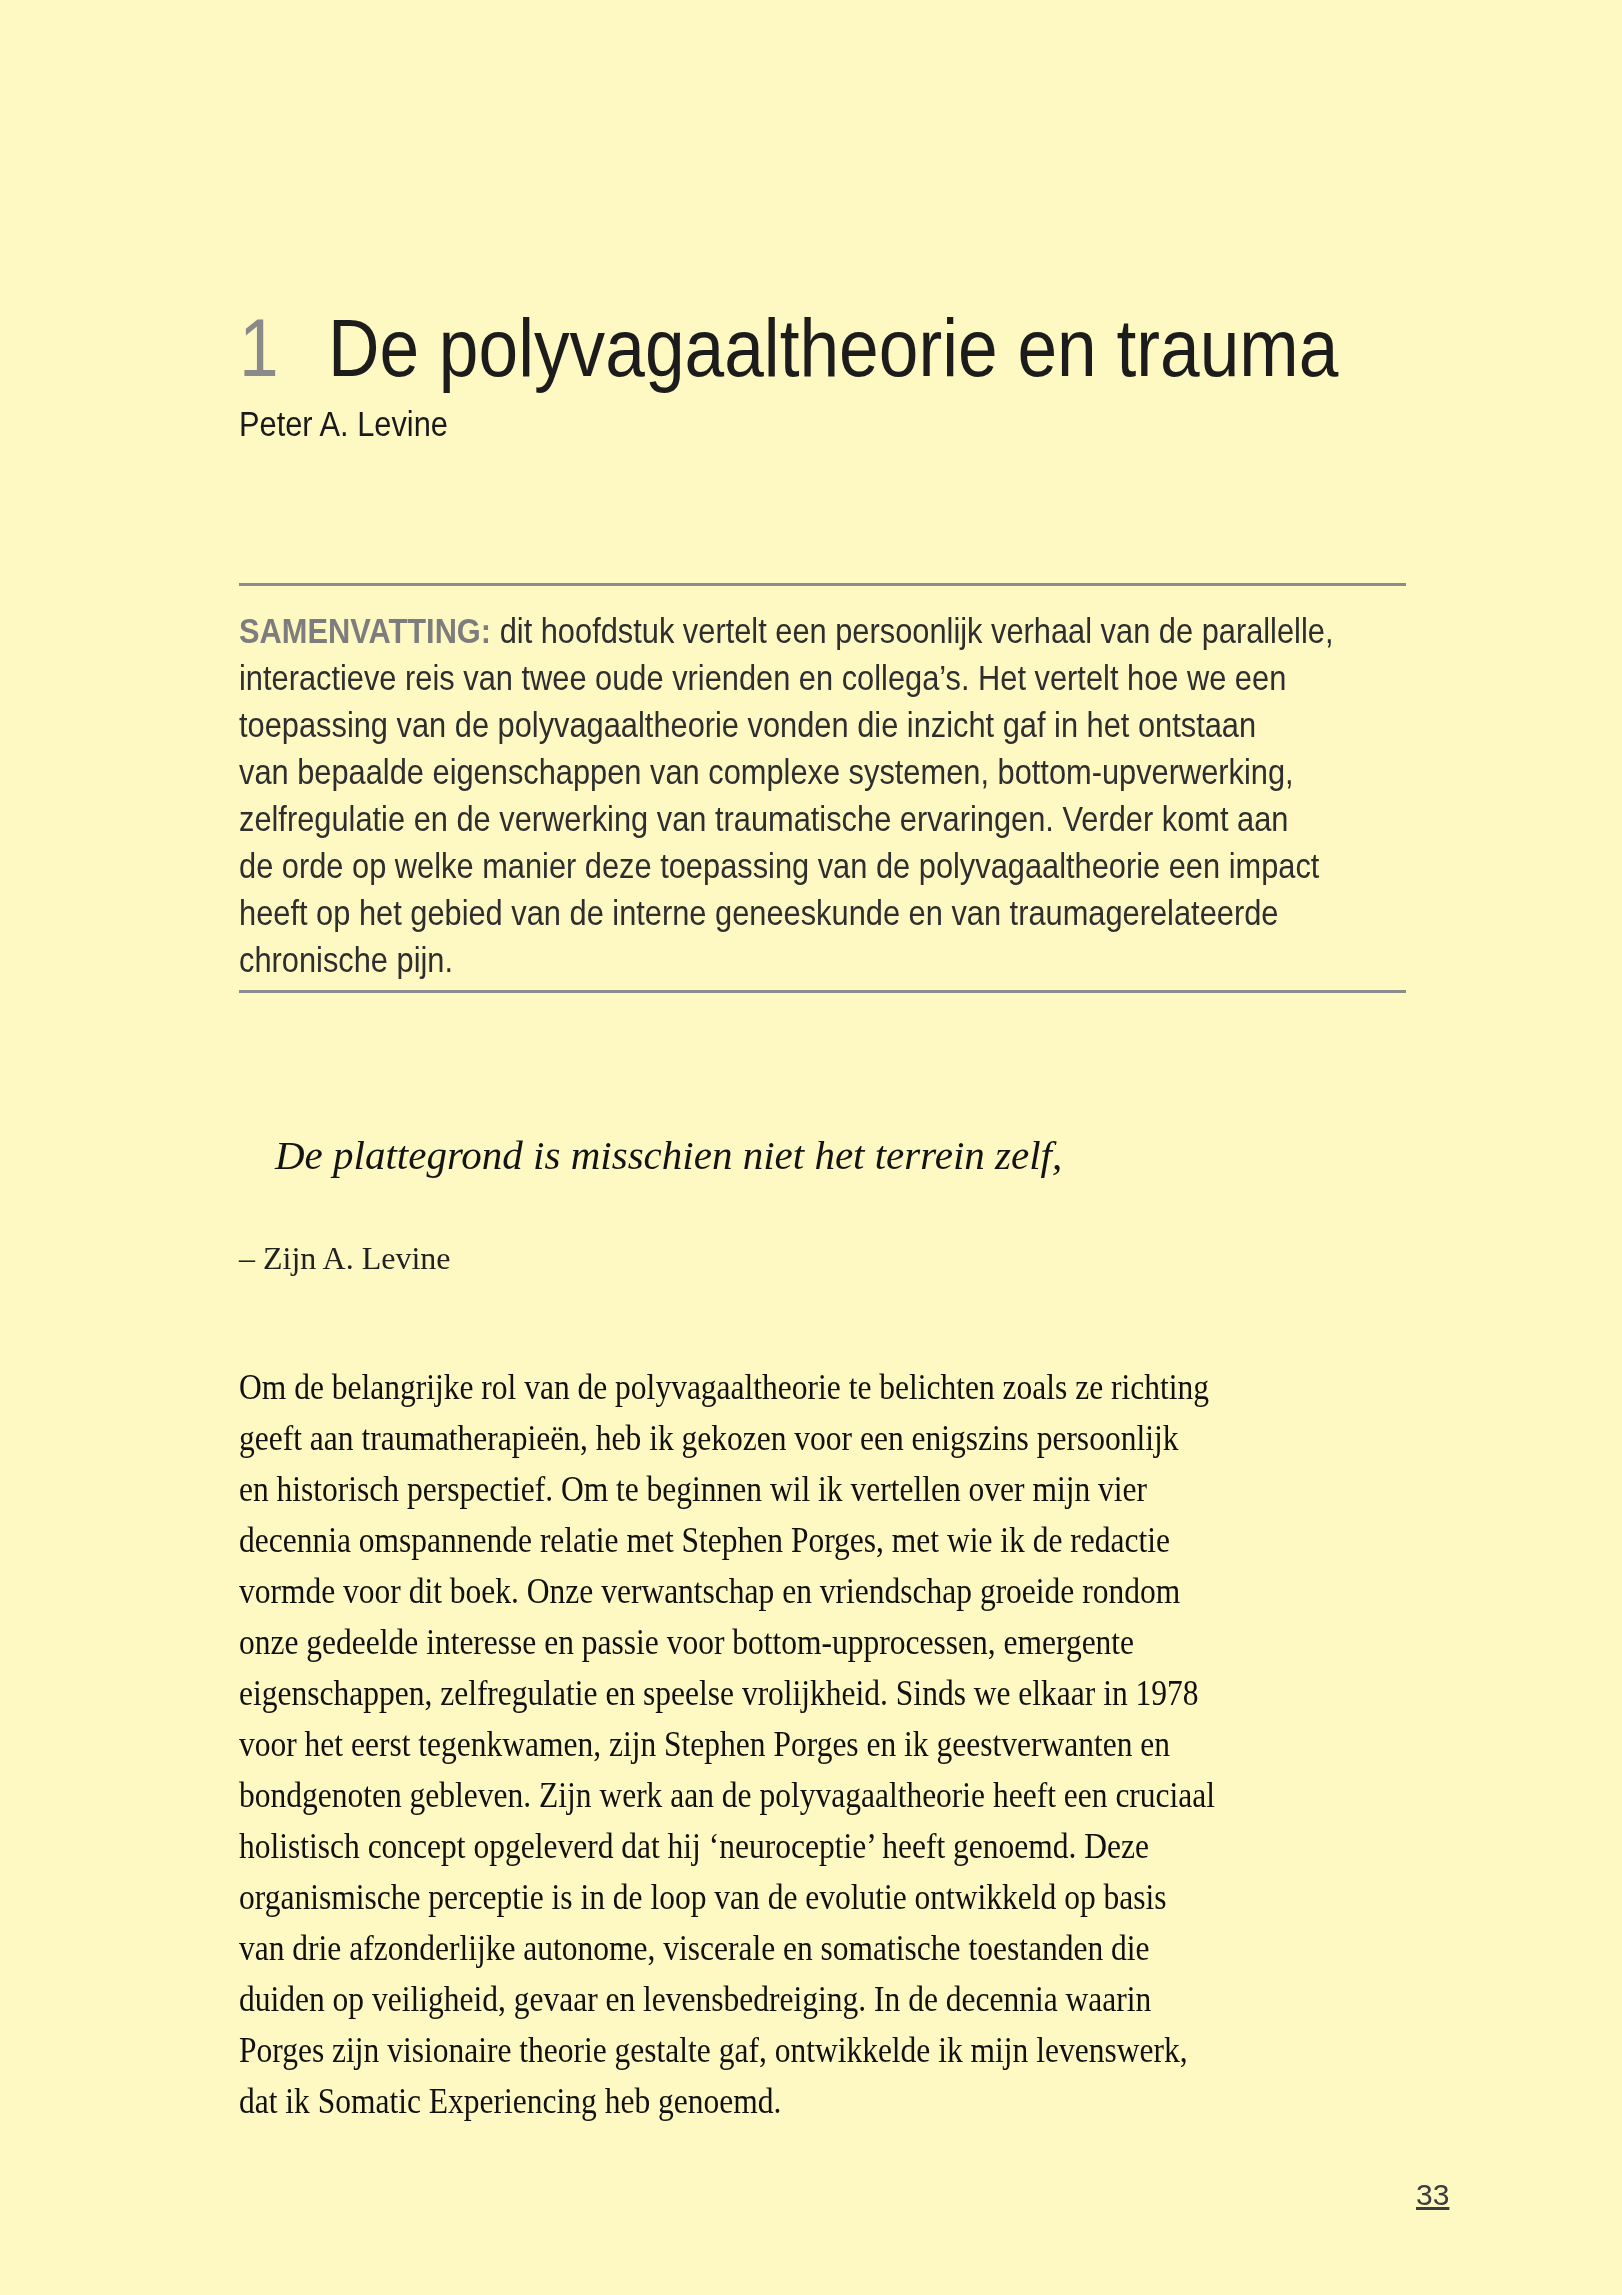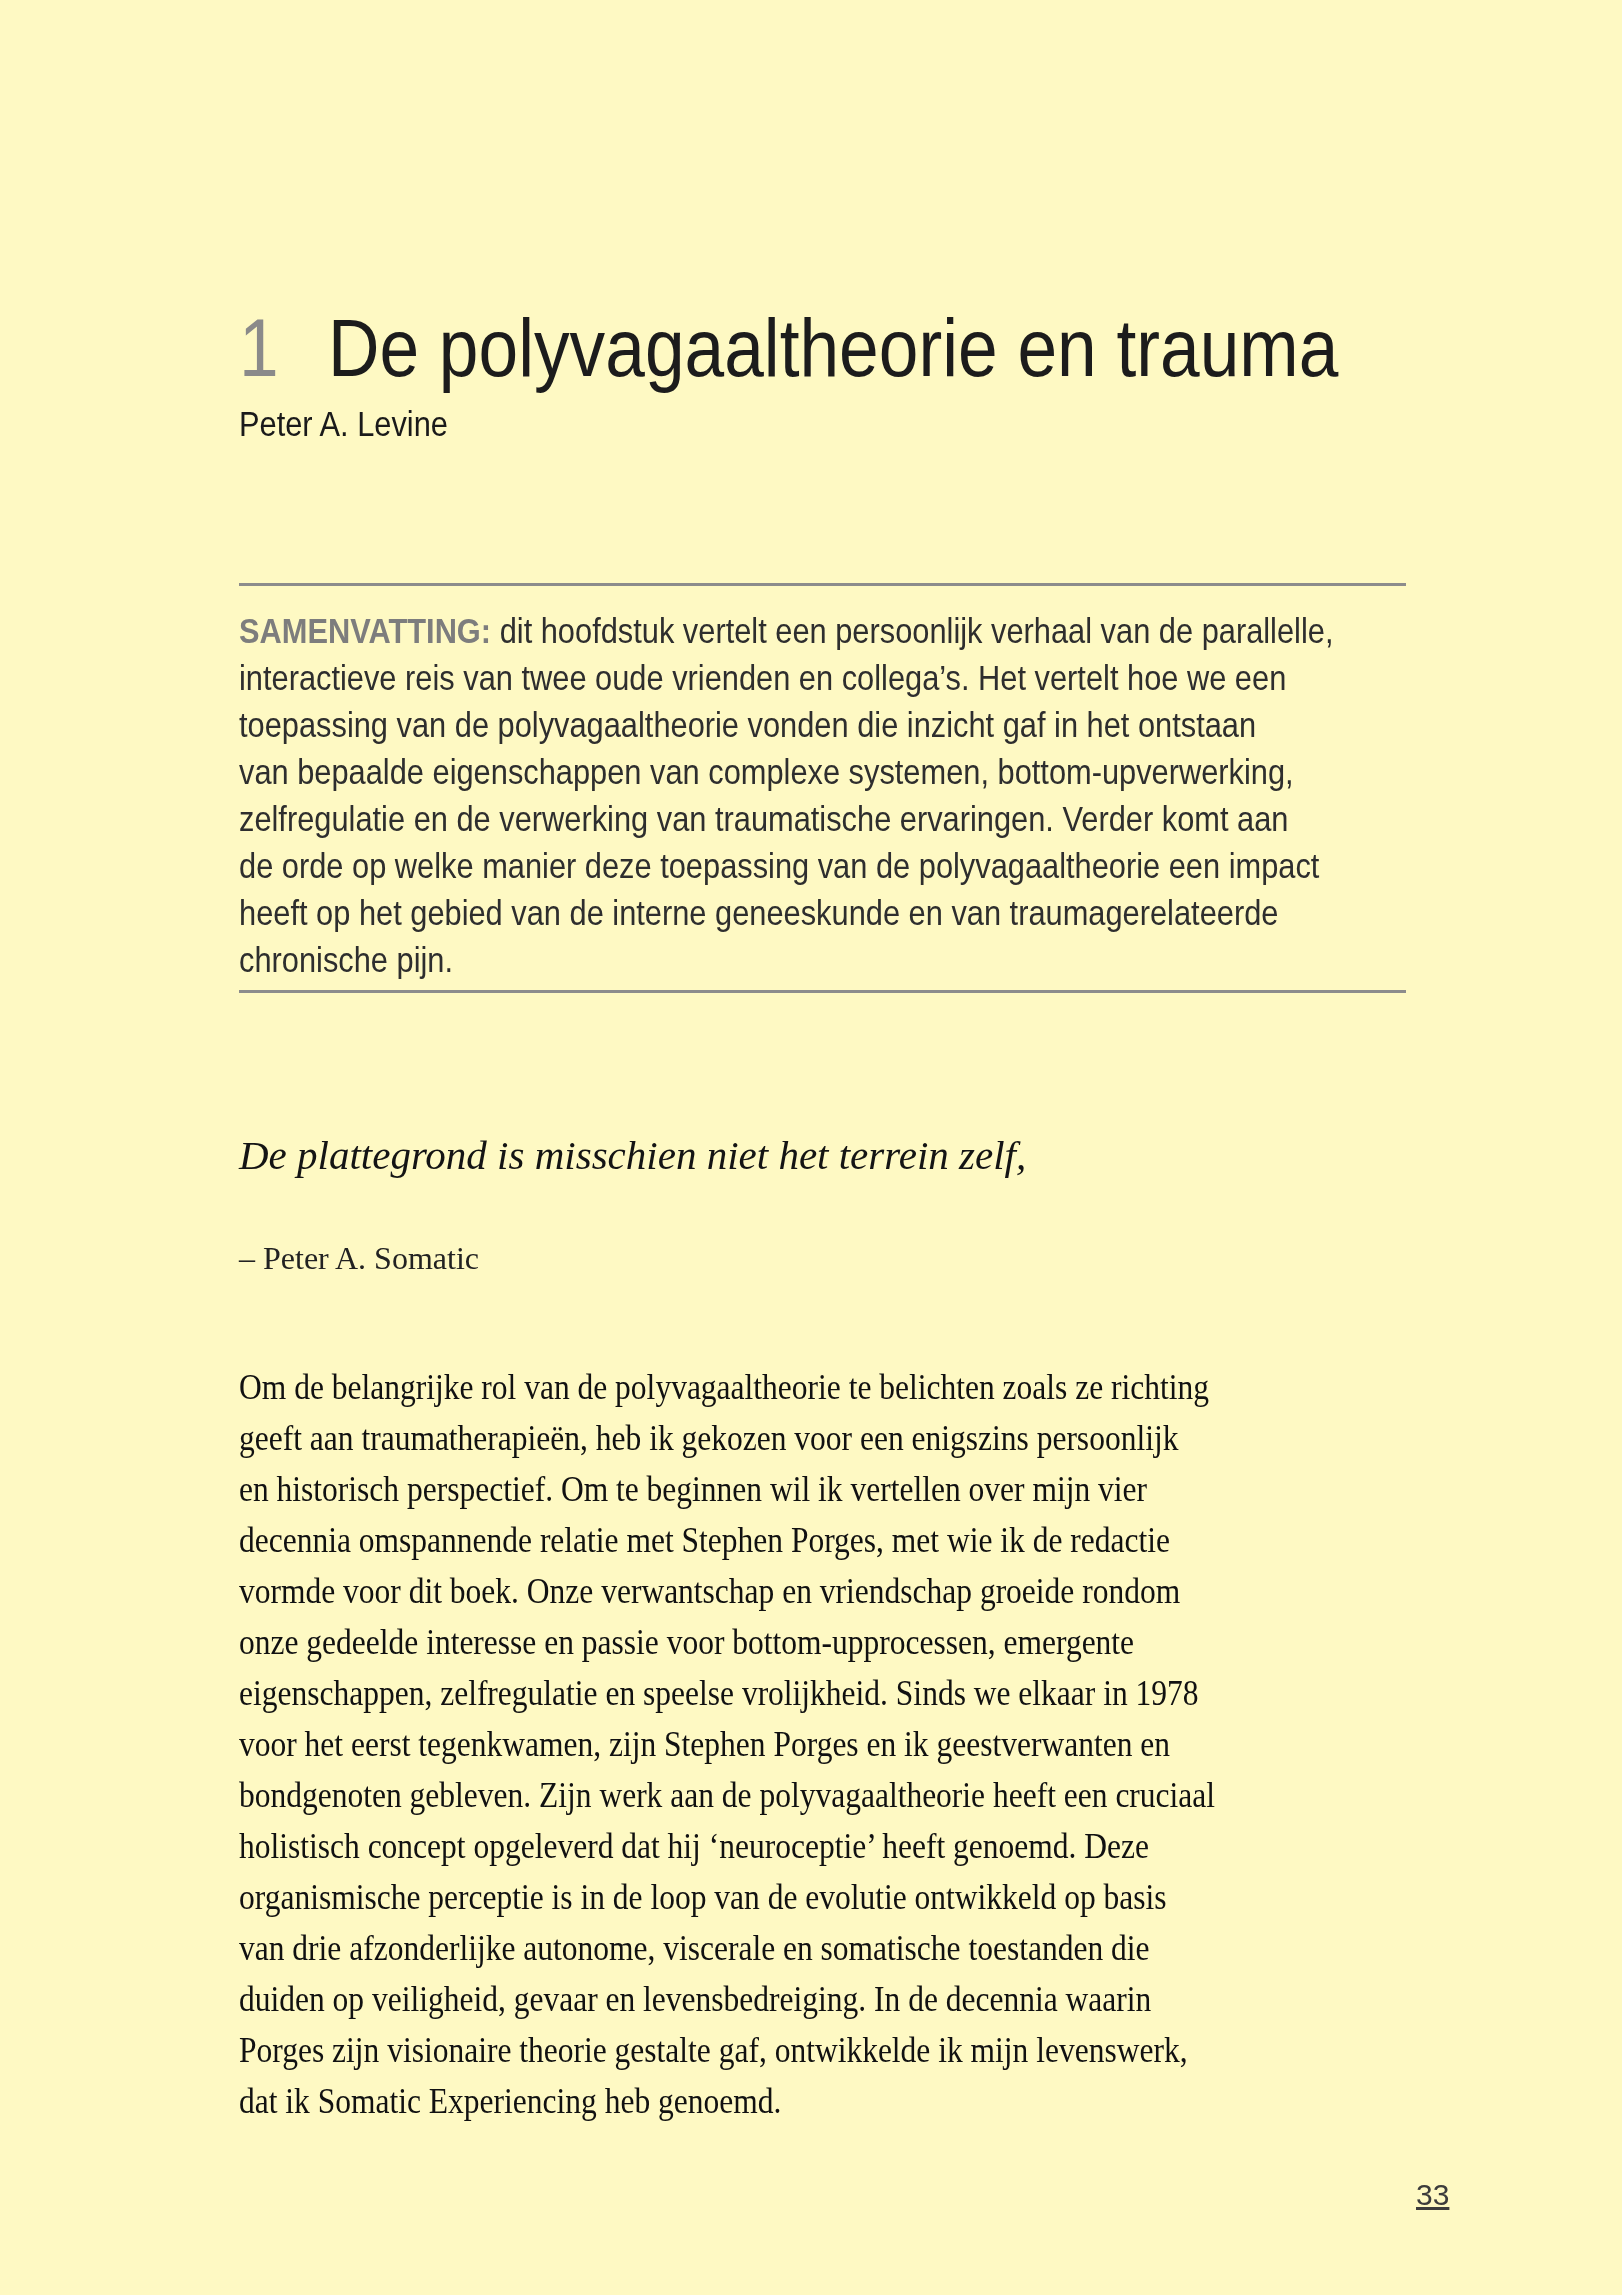--- a/index.html
+++ b/index.html
@@ -36,21 +36,21 @@
   .summary{
     position:absolute;left:239px;top:607px;
     font-size:35px;line-height:47px;color:#2e2e2e;
   }
   .summary .tline, .summary .sline{white-space:nowrap;}
   .summary-label{font-weight:700;color:#7d7d7d;}
   .quote{
     position:absolute;left:239px;top:1129px;
     font-size:41px;line-height:53px;font-style:italic;color:#141414;
   }
-  .quote .tline{white-space:nowrap;}
+  .quote .tline{white-space:nowrap;margin-left:36px;}
   .quote-attribution{
     position:absolute;left:239px;top:1240px;
     font-size:32px;color:#222222;white-space:nowrap;
   }
   .body-text{
     position:absolute;left:239px;top:1362px;
     font-size:35px;line-height:51px;color:#111111;
     transform:scaleX(0.9);transform-origin:0 0;
   }
   .body-text .tline{white-space:nowrap;}
@@ -89,21 +89,21 @@
         <div class="tline">chronische pijn.</div>
       </div>
   </div>
 
   <div class="rule rule-bottom"></div>
 
   <div class="quote">
       <div class="tline">De plattegrond is misschien niet het terrein zelf,</div>
     </div>
 
-  <div class="quote-attribution">– Peter A. Somatic</div>
+  <div class="quote-attribution">– Zijn A. Levine</div>
 
   <div class="body-text">
       <div class="tline">Om de belangrijke rol van de polyvagaaltheorie te belichten zoals ze richting</div>
       <div class="tline">geeft aan traumatherapieën, heb ik gekozen voor een enigszins persoonlijk</div>
       <div class="tline">en historisch perspectief. Om te beginnen wil ik vertellen over mijn vier</div>
       <div class="tline">decennia omspannende relatie met Stephen Porges, met wie ik de redactie</div>
       <div class="tline">vormde voor dit boek. Onze verwantschap en vriendschap groeide rondom</div>
       <div class="tline">onze gedeelde interesse en passie voor bottom-upprocessen, emergente</div>
       <div class="tline">eigenschappen, zelfregulatie en speelse vrolijkheid. Sinds we elkaar in 1978</div>
       <div class="tline">voor het eerst tegenkwamen, zijn Stephen Porges en ik geestverwanten en</div>

